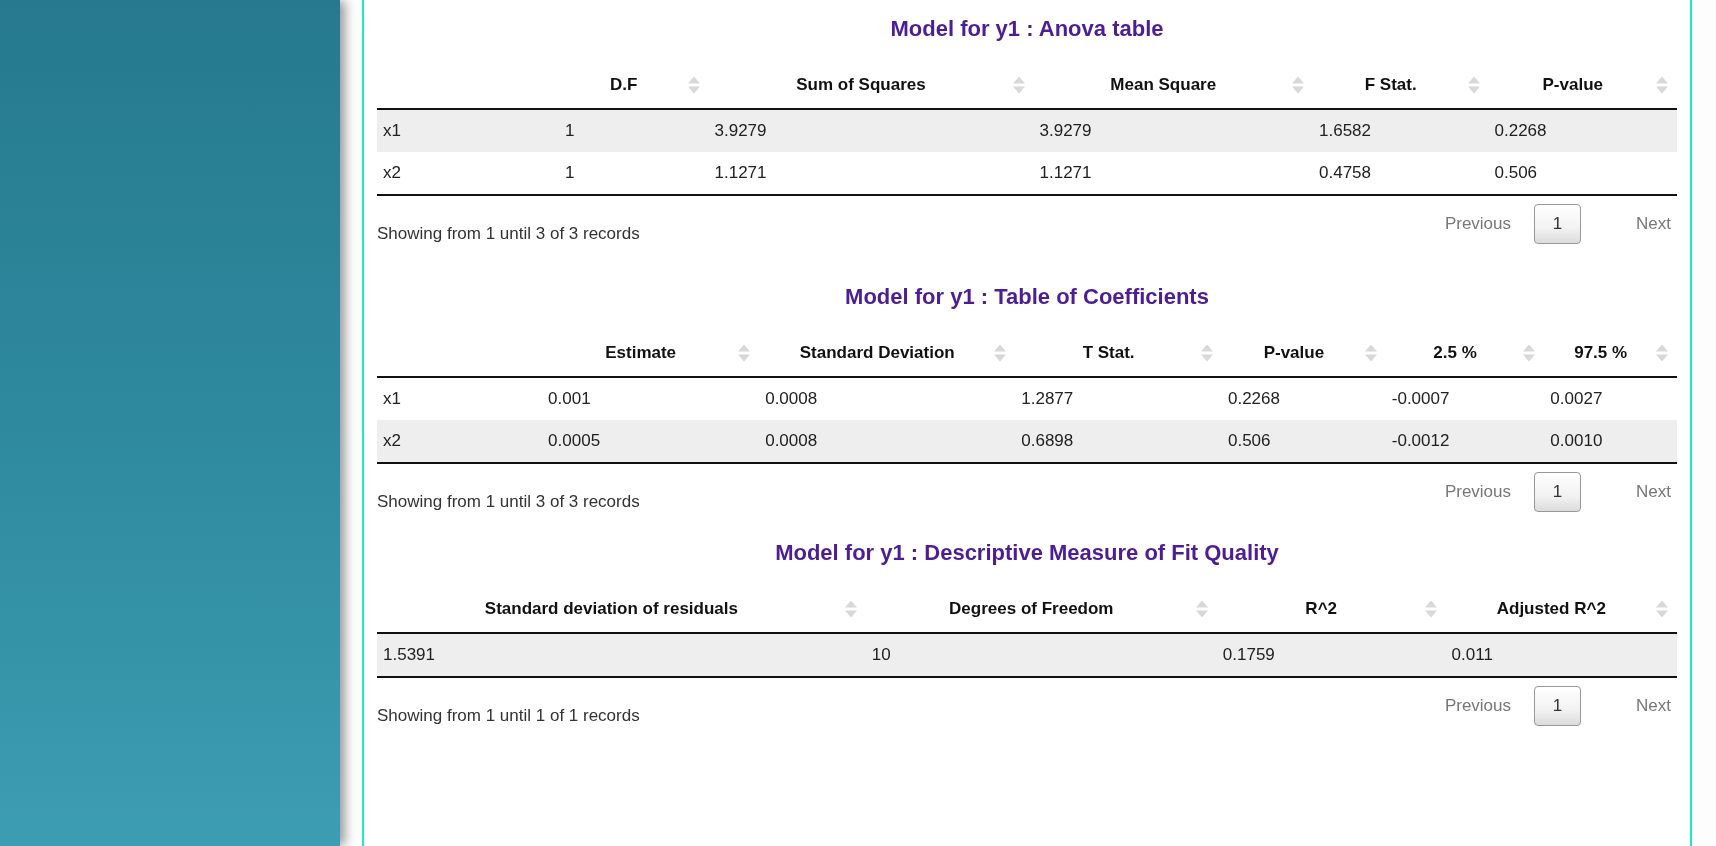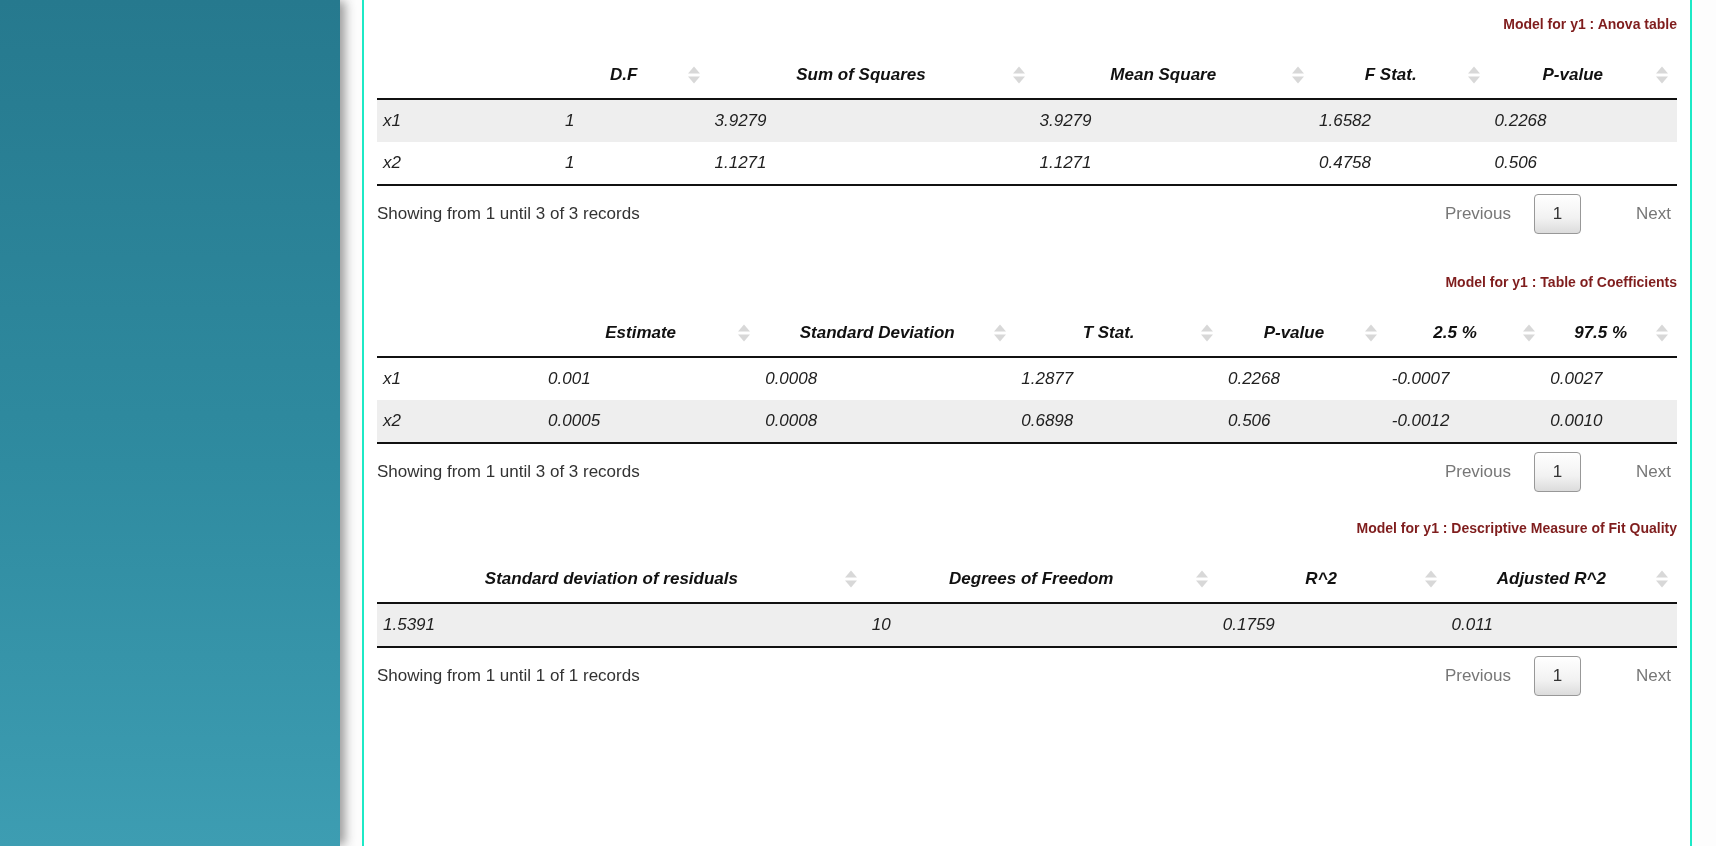--- a/index.html
+++ b/index.html
@@ -19,31 +19,30 @@
   .main {
     position: absolute; left: 362px; top: 0;
     width: 1330px; height: 846px;
     background: #ffffff;
     border-left: 2px solid #1DE9C6;
     border-right: 2px solid #1DE9C6;
     padding: 0 13px;
   }
   .table-title {
     margin: 0; padding: 16px 0 20px;
-    font-size: 14px; font-weight: bold; color: #7f1d1d;
-    text-align: right;
+    font-size: 22px; font-weight: bold; color: #4c1d95;
+    text-align: center;
   }
   #tables-root section:nth-child(2) .table-title { padding-top: 40px; }
   #tables-root section:nth-child(3) .table-title { padding-top: 28px; }
   table.data-table {
     width: 100%;
     border-collapse: collapse;
     border-bottom: 2px solid #111;
     table-layout: fixed;
-    font-style: italic;
   }
   table.data-table th {
     position: relative;
     font-size: 17px; font-weight: bold; color: #111;
     text-align: center;
     padding: 13px 26px 13px 6px;
     border-bottom: 2px solid #111;
     cursor: pointer;
   }
   table.data-table th.no-sort { padding-right: 6px; cursor: default; }
@@ -59,21 +58,21 @@
     display: flex; flex-direction: column; align-items: center;
   }
   .tri-up, .tri-down {
     display: block; width: 0; height: 0;
     border-left: 6px solid transparent;
     border-right: 6px solid transparent;
   }
   .tri-up   { border-bottom: 7px solid #d8d8d8; margin-bottom: 3px; }
   .tri-down { border-top: 7px solid #d8d8d8; }
   .table-footer {
-    display: flex; justify-content: space-between; align-items: center;
+    display: flex; justify-content: space-between; align-items: flex-end;
     margin-top: 8px;
     font-size: 17px;
   }
   .records-summary { color: #333; }
   .pager { display: flex; align-items: center; color: #777; }
   .page-prev, .page-next {
     color: #777; padding: 9px 6px; cursor: pointer; margin-left: 32px;
   }
   .page-num {
     display: inline-block; min-width: 47px; text-align: center;

